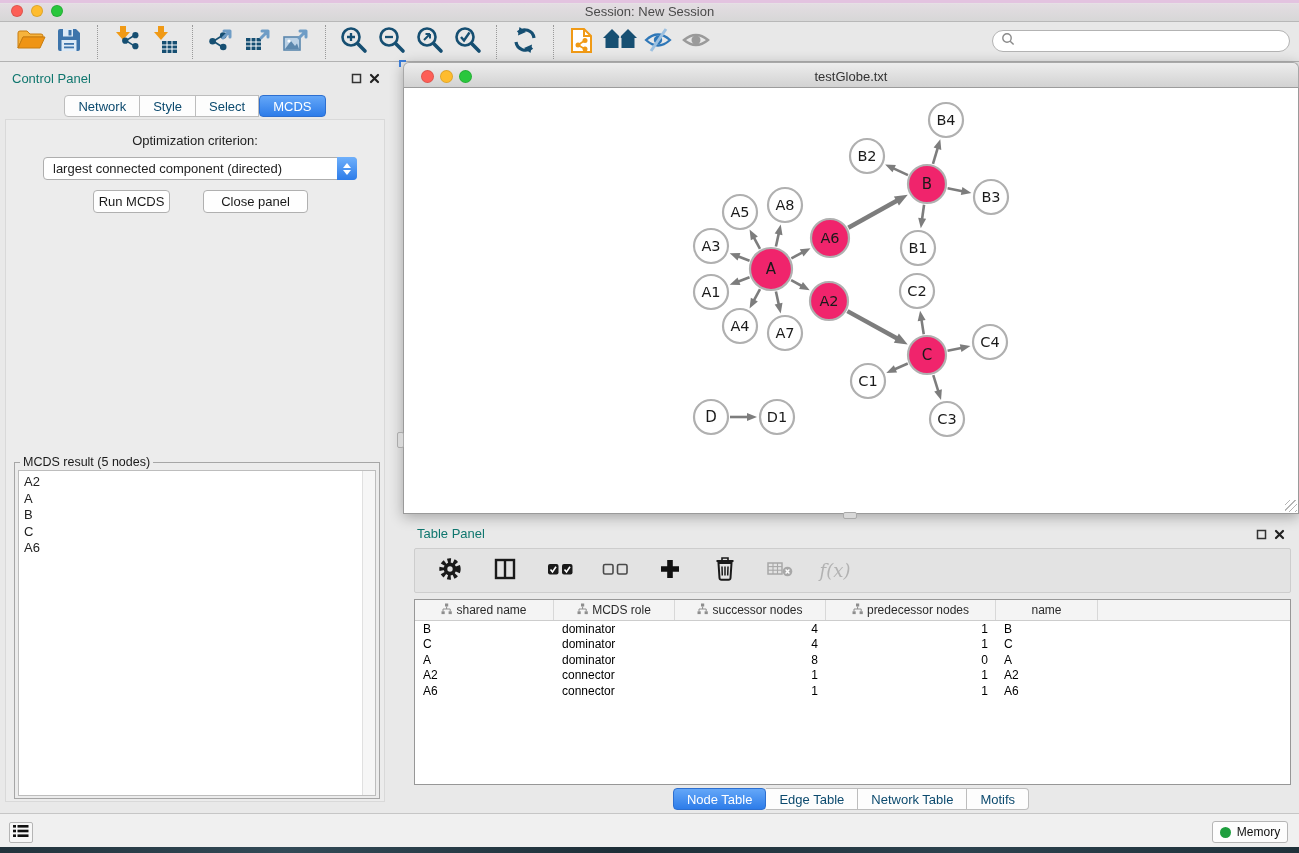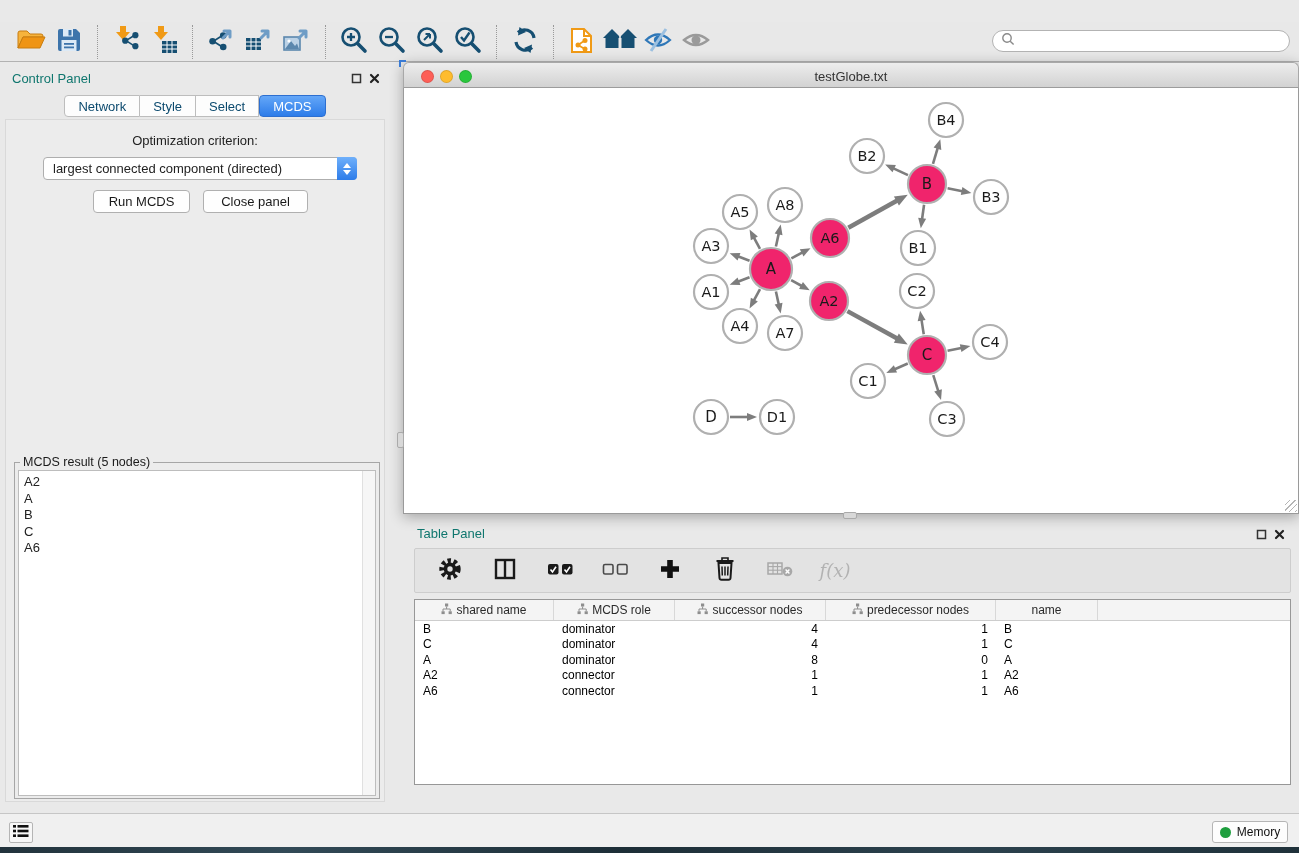--- a/index.html
+++ b/index.html
@@ -114,20 +114,26 @@
     justify-content:center; gap:6px; font-size:12px; color:#111;margin-left:48px; }
   .mem-dot { width:11px; height:11px; border-radius:50%; background:#1e9e3e; }
   .desktop-strip { left:0; top:847px; width:1299px; height:6px;
     background:linear-gradient(90deg,#22333c,#324a57 22%,#1d2e37 48%,#2c424e 74%,#1f313a); }
 </style>
 </head>
 <body>
 
 <div id="root">
 
+  <div class="abs titlebar">
+    <div class="tl" style="left: 11px; background: rgb(253, 95, 87); border: 1px solid rgba(0, 0, 0, 0.12);"></div>
+    <div class="tl" style="left: 31px; background: rgb(254, 188, 46); border: 1px solid rgba(0, 0, 0, 0.12);"></div>
+    <div class="tl" style="left: 51px; background: rgb(42, 199, 61); border: 1px solid rgba(0, 0, 0, 0.12);"></div>
+    <div class="title-text">Session: New Session</div>
+  </div>
 
   <div class="abs toolbar" id="main-toolbar">
     <div class="tbtn">
         <span><svg width="30" height="26" viewBox="0 0 30 26">
             <path d="M2 21 L2 6 Q2 4 4 4 L11 4 L14 7 L25 7 Q27 7 27 9 L27 10 L7 10 Z" fill="#f6b33c" stroke="#c87d10"></path>
             <path d="M2 21 L7 10 L29 10 L24 21 Z" fill="#ef9414" stroke="#c87d10"></path>
           </svg></span>
       </div>
       <div class="tbtn">
         <span><svg width="26" height="26" viewBox="0 0 26 26">
@@ -296,21 +302,21 @@
       </div>
     <div class="cp-inner">
       <div class="opt-label">Optimization criterion:</div>
       <div class="selectbox">
         <span class="val">largest connected component (directed)</span>
         <span class="stepper">
             <span class="tri-up"></span>
             <span class="tri-dn"></span>
           </span>
       </div>
-      <button class="cpbtn" style="left:87px; width:97px;">Run MCDS</button>
+      <button class="cpbtn" style="left:87px; width:77px;">Run MCDS</button>
       <button class="cpbtn" style="left:197px; width:105px;">Close panel</button>
       <div class="groupbox">
         <span class="legend">MCDS result (5 nodes)</span>
         <div class="listbox" id="mcds-list">
           <div class="item">A2</div>
             <div class="item">A</div>
             <div class="item">B</div>
             <div class="item">C</div>
             <div class="item">A6</div>
             <div class="list-scroll"></div>
@@ -558,20 +564,26 @@
           <div class="td" style="width: 102px; flex: 0 0 auto; text-align: left; padding: 0px 0px 0px 8px;">A2</div>
         </div>
         <div class="tb-row">
           <div class="td" style="width: 139px; flex: 0 0 auto; text-align: left; padding: 0px 0px 0px 8px;">A6</div>
           <div class="td" style="width: 121px; flex: 0 0 auto; text-align: left; padding: 0px 0px 0px 8px;">connector</div>
           <div class="td" style="width: 151px; flex: 0 0 auto; text-align: right; padding: 0px 8px 0px 0px;">1</div>
           <div class="td" style="width: 170px; flex: 0 0 auto; text-align: right; padding: 0px 8px 0px 0px;">1</div>
           <div class="td" style="width: 102px; flex: 0 0 auto; text-align: left; padding: 0px 0px 0px 8px;">A6</div>
         </div>
       </div>
+    <div class="tp-tabs" id="tp-tabs">
+        <div class="ctab sel">Node Table</div>
+        <div class="ctab">Edge Table</div>
+        <div class="ctab">Network Table</div>
+        <div class="ctab">Motifs</div>
+      </div>
   </div>
 
   <div class="abs statusbar">
     <div class="list-btn">
       <span><svg width="16" height="14" viewBox="0 0 16 14">
             <g fill="#111">
               <rect x="0" y="1" width="3" height="2.6"></rect>
               <rect x="4.5" y="1" width="11" height="2.6"></rect>
               <rect x="0" y="5.7" width="3" height="2.6"></rect>
               <rect x="4.5" y="5.7" width="11" height="2.6"></rect>

